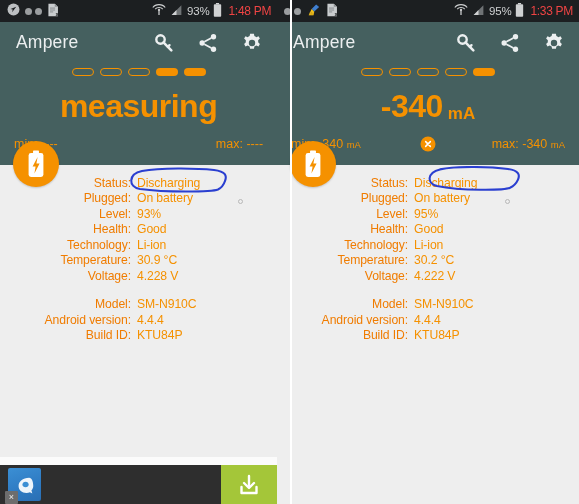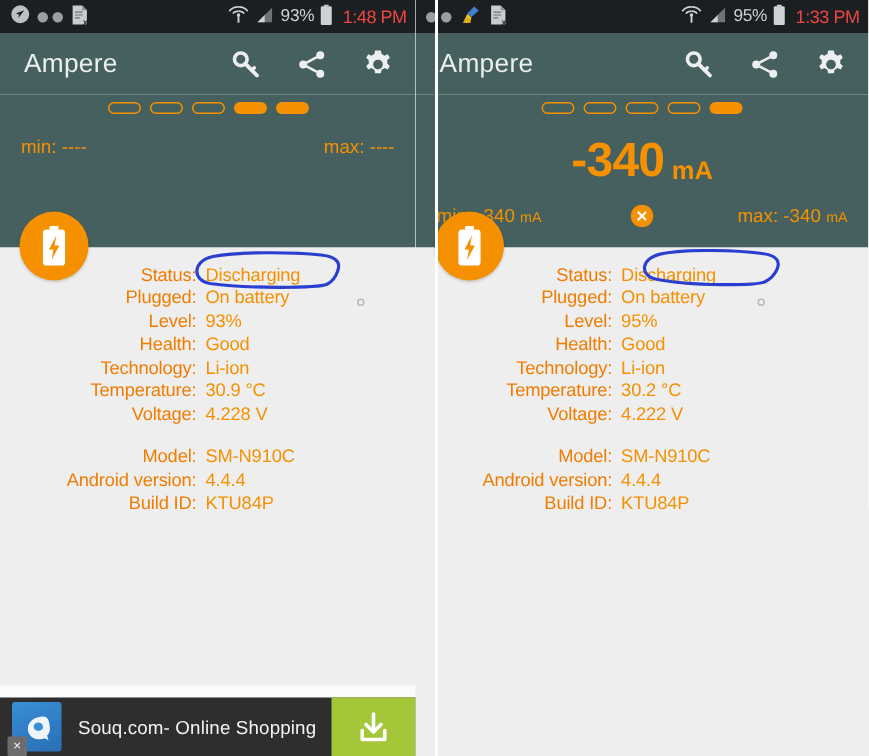--- a/index.html
+++ b/index.html
@@ -202,20 +202,23 @@
     </div>
 
     <div class="reading">
       <div class="dashes">
         <span class="dash hollow"></span>
         <span class="dash hollow"></span>
         <span class="dash hollow"></span>
         <span class="dash solid"></span>
         <span class="dash solid"></span>
       </div>
+      <div class="bigvalue">
+        <span class="num">measuring</span>
+      </div>
       <div class="minmax">
         <span class="mm-left">
           <span>min:</span>
           <span>----</span>
         </span>
         <span class="mm-right">
           <span>max:</span>
           <span>----</span>
         </span>
       </div>
@@ -283,21 +286,20 @@
     <div class="ad-whitegap"></div>
     <div class="adbar">
       <div class="ad-icon">
         <svg width="22" height="22" viewBox="0 0 24 24">
           <path d="M16.5 4 C9.5 4 5 8 5 13 C5 17.4 8.6 20.6 13.6 20.6 C15 20.6 16.3 20.4 17.4 19.9 L20 21.2 L19 17.8 C20.3 16.5 21 14.8 21 13 C21 8 19.5 4 16.5 4 Z" fill="#ffffff" opacity="0.92"></path>
           <path d="M12.6 8.4 C10.6 8.4 9.2 9.7 9.2 11.5 C9.2 13.3 10.6 14.5 12.6 14.5 C14.6 14.5 16 13.3 16 11.5 C16 9.7 14.6 8.4 12.6 8.4 Z" fill="#3b8fd4"></path>
         </svg>
         <span class="ad-close">×</span>
       </div>
       <div class="ad-text">
-        <div class="ad-title">Souq.com- Online Shopping</div>
       </div>
       <div class="ad-cta">
         <svg width="26" height="26" viewBox="0 0 26 26">
           <path d="M13 4 L13 15" stroke="#ffffff" stroke-width="2.4" stroke-linecap="round"></path>
           <path d="M8 11 L13 16 L18 11" fill="none" stroke="#ffffff" stroke-width="2.4" stroke-linecap="round" stroke-linejoin="round"></path>
           <path d="M5.5 15 L5.5 21 L20.5 21 L20.5 15" fill="none" stroke="#ffffff" stroke-width="2.4" stroke-linecap="round" stroke-linejoin="round"></path>
         </svg>
       </div>
     </div>
   </div>

